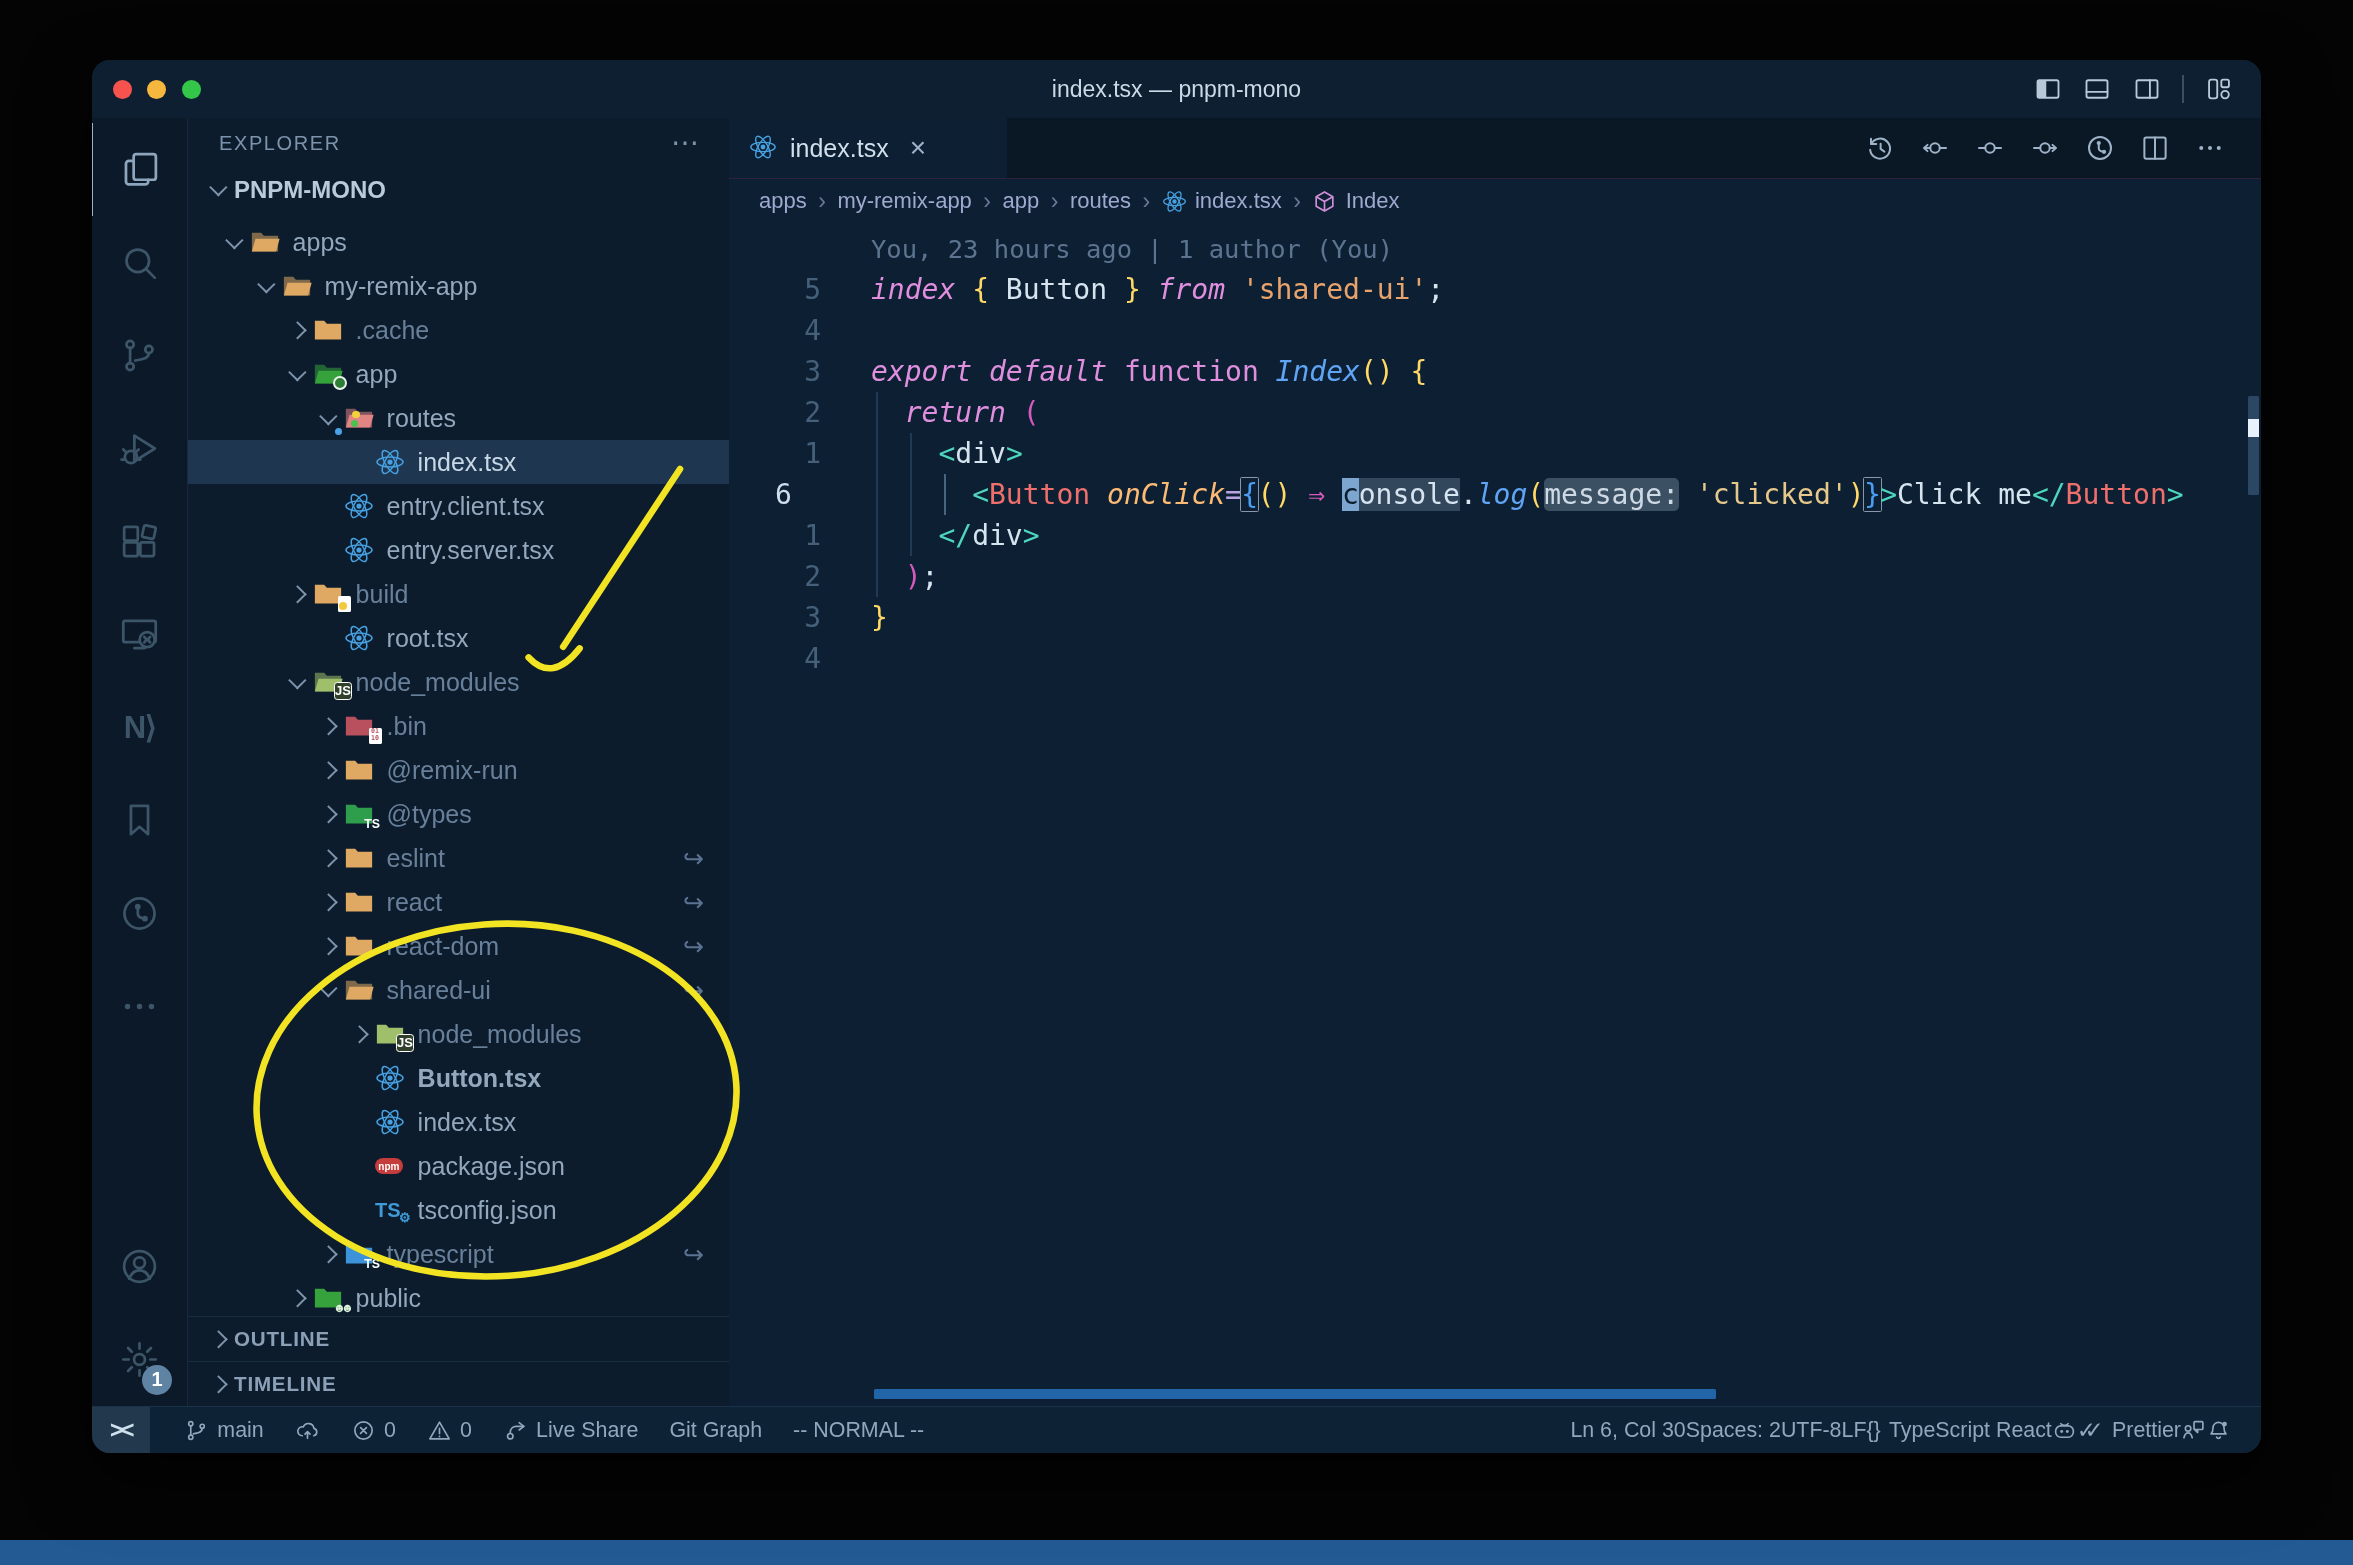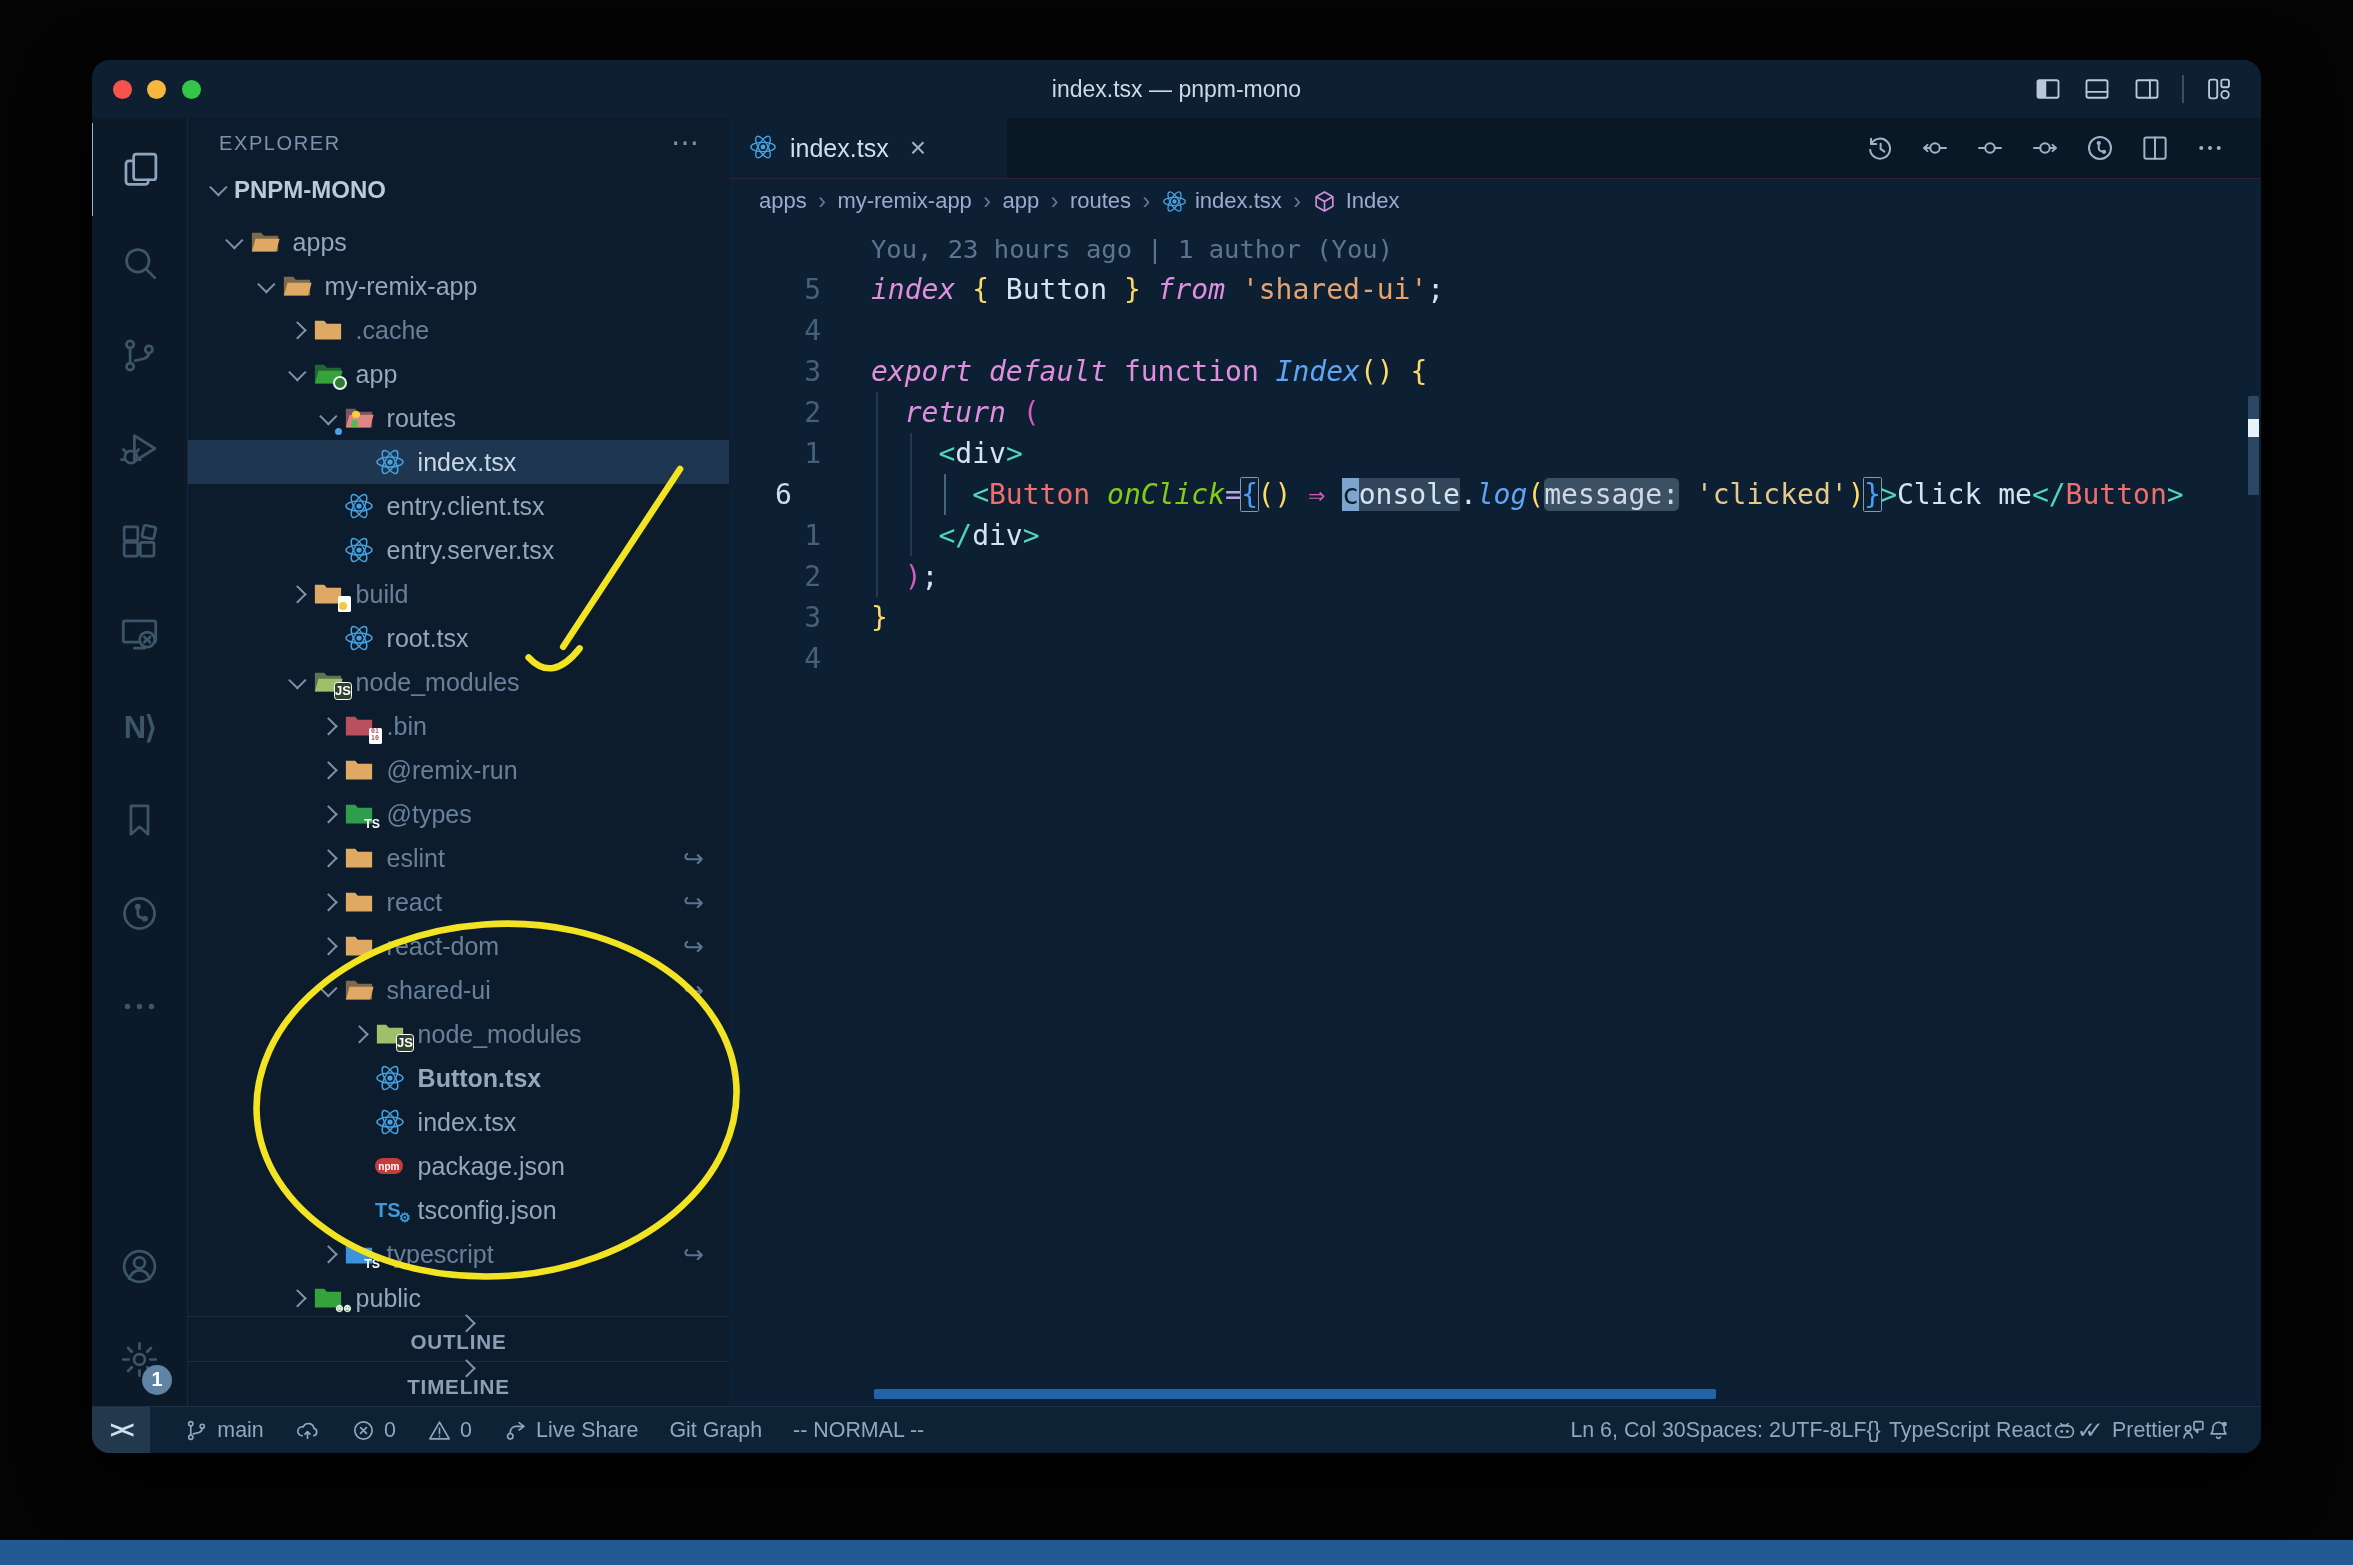--- a/index.html
+++ b/index.html
@@ -53,21 +53,21 @@
   .bdg.page{right:-1.6px;bottom:-2.5px;width:13px;height:16.5px;background:#fff;color:#b8505e;font-size:6.6px;line-height:7.4px;
     font-weight:bold;text-align:center;font-family:"DejaVu Sans Mono",monospace;border-radius:1.6px;}
   .bdg.page2{right:-1.6px;bottom:-2.5px;width:13px;height:16.5px;background:#fdfdfd;border-radius:1.6px;}
   .bdg.page2:after{content:"";position:absolute;left:1.6px;bottom:1.6px;width:8.2px;height:8.2px;border-radius:50%;background:#f3c93c;}
   .bdg.dots span{position:absolute;width:7.4px;height:7.4px;border-radius:50%;}
   .bdg.ppl{right:0;bottom:-1.6px;color:#d9f3d9;font-size:12.3px;letter-spacing:-5px;}
   .npmb{background:#c43c3c;color:#fff;font-size:10px;font-weight:bold;border-radius:8px;padding:2.5px 3.3px;letter-spacing:0;}
   .tscfg{color:#3f9bd8;font-weight:bold;font-size:20px;position:relative;}
   .tscfg .gear{font-size:13px;position:absolute;right:-10px;bottom:-3.3px;}
   .sb-sections{flex:none;}
-  .sb-sec{height:44px;display:flex;align-items:center;border-top:1.6px solid #1a2e42;color:#8ba0b6;font-weight:bold;font-size:20.6px;letter-spacing:0.8px;flex-direction:column;}
+  .sb-sec{height:44px;display:flex;align-items:center;border-top:1.6px solid #1a2e42;color:#8ba0b6;font-weight:bold;font-size:20.6px;letter-spacing:0.8px;}
   
   .editor{flex:1;min-width:0;display:flex;flex-direction:column;background:#0a1826;position:relative;}
   .tabbar{height:60px;flex:none;display:flex;align-items:stretch;background:#0a1826;border-bottom:1.6px solid #30203a;position:relative;}
   .tab{width:238px;flex:none;background:#0d2033;display:flex;align-items:center;padding:0 20px;gap:13px;}
   .tab svg{width:28px;height:28px;}
   .tab-label{color:#d2dfec;font-size:25px;}
   .tab-close{color:#9fb3c8;font-size:28px;margin-left:8.2px;}
   .ed-toolbar{margin-left:auto;display:flex;align-items:center;gap:25px;padding-right:36px;color:#9fb3c8;}
   .ed-toolbar svg{width:30px;height:30px;}
   .breadcrumbs{height:44px;flex:none;display:flex;align-items:center;background:#0d2033;padding-left:30px;
@@ -85,21 +85,21 @@
   .tk-kw{color:#e08fdf;font-style:italic;}
   .tk-kw2{color:#e08fdf;}
   .tk-pk{color:#d65bbe;}
   .tk-yb{color:#ffd866;}
   .tk-pl{color:#d6e4f0;}
   .tk-str{color:#e8a36c;}
   .tk-str2{color:#e6c98a;}
   .tk-fn{color:#5fa4f5;font-style:italic;}
   .tk-tag{color:#4fd6be;}
   .tk-comp{color:#ee6f6b;}
-  .tk-attr{color:#84cc16;font-style:italic;}
+  .tk-attr{color:#fdba74;font-style:italic;}
   .tk-eq{color:#b9a3e3;}
   .tk-bb{color:#4a9ff5;border:1.6px solid #8a97a8;margin:-1.6px;border-radius:1.6px;}
   .tk-cur{background:#7ca6cf;color:#0b1c2c;}
   .tk-whl{background:#32465c;color:#d6e4f0;}
   .tk-inlay{background:#3c5064;color:#cdd9e4;border-radius:5px;}
   .cl.blame-line{color:#5c7490;font-size:25.5px;}
   .hscroll{position:absolute;left:145px;bottom:6.6px;width:842px;height:10.7px;background:#2165a8;border-radius:1.6px;}
   .vscroll{position:absolute;right:2.5px;top:173px;width:10.7px;height:99px;background:#2c4763;border-radius:1.6px;}
   .vmark{position:absolute;right:2.5px;top:196px;width:10.7px;height:18px;background:#e8f2fa;}
   

